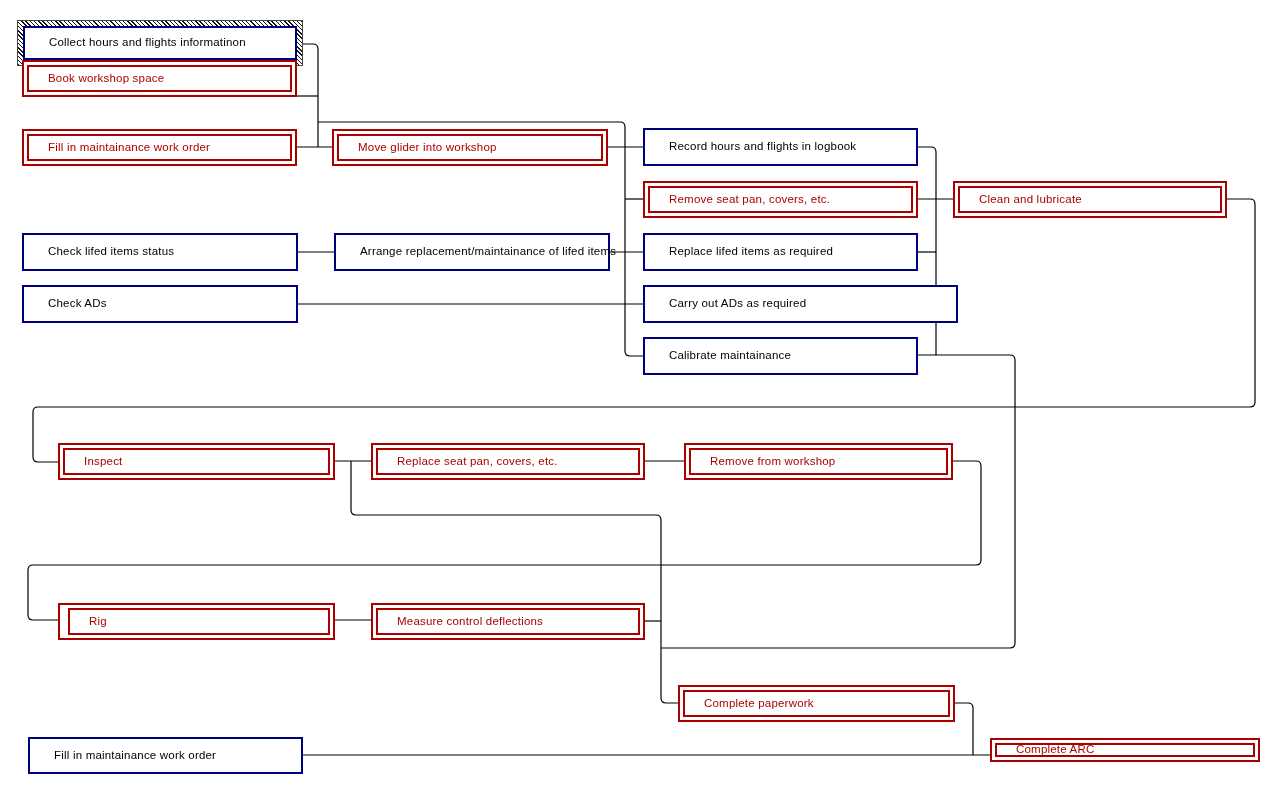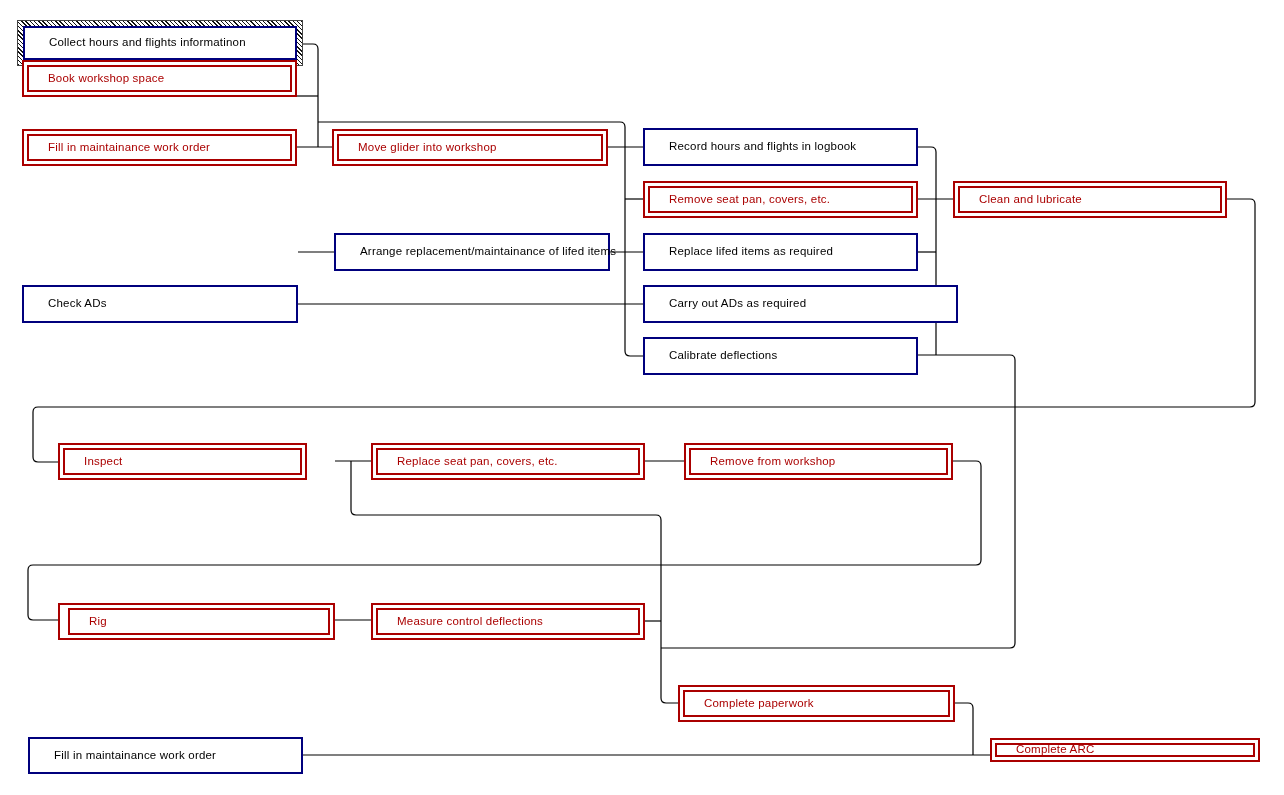--- a/index.html
+++ b/index.html
@@ -96,20 +96,25 @@
       <div class="node red" style="left: 643px; top: 181px; width: 275px; height: 37px;">
         <div class="inner">
           <span class="lbl">Remove seat pan, covers, etc.</span>
         </div>
       </div>
       <div class="node red" style="left: 953px; top: 181px; width: 274px; height: 37px;">
         <div class="inner">
           <span class="lbl">Clean and lubricate</span>
         </div>
       </div>
+      <div class="node navy" style="left: 22px; top: 233px; width: 276px; height: 38px;">
+        <div class="inner">
+          <span class="lbl">Check lifed items status</span>
+        </div>
+      </div>
       <div class="node navy" style="left: 334px; top: 233px; width: 276px; height: 38px;">
         <div class="inner">
           <span class="lbl">Arrange replacement/maintainance of lifed items</span>
         </div>
       </div>
       <div class="node navy" style="left: 643px; top: 233px; width: 275px; height: 38px;">
         <div class="inner">
           <span class="lbl">Replace lifed items as required</span>
         </div>
       </div>
@@ -118,24 +123,24 @@
           <span class="lbl">Check ADs</span>
         </div>
       </div>
       <div class="node navy" style="left: 643px; top: 285px; width: 315px; height: 38px;">
         <div class="inner">
           <span class="lbl">Carry out ADs as required</span>
         </div>
       </div>
       <div class="node navy" style="left: 643px; top: 337px; width: 275px; height: 38px;">
         <div class="inner">
-          <span class="lbl">Calibrate deflections</span>
+          <span class="lbl">Calibrate maintainance</span>
         </div>
       </div>
-      <div class="node red" style="left: 58px; top: 443px; width: 249px; height: 37px;">
+      <div class="node red" style="left: 58px; top: 443px; width: 277px; height: 37px;">
         <div class="inner">
           <span class="lbl">Inspect</span>
         </div>
       </div>
       <div class="node red" style="left: 371px; top: 443px; width: 274px; height: 37px;">
         <div class="inner">
           <span class="lbl">Replace seat pan, covers, etc.</span>
         </div>
       </div>
       <div class="node red" style="left: 684px; top: 443px; width: 269px; height: 37px;">

